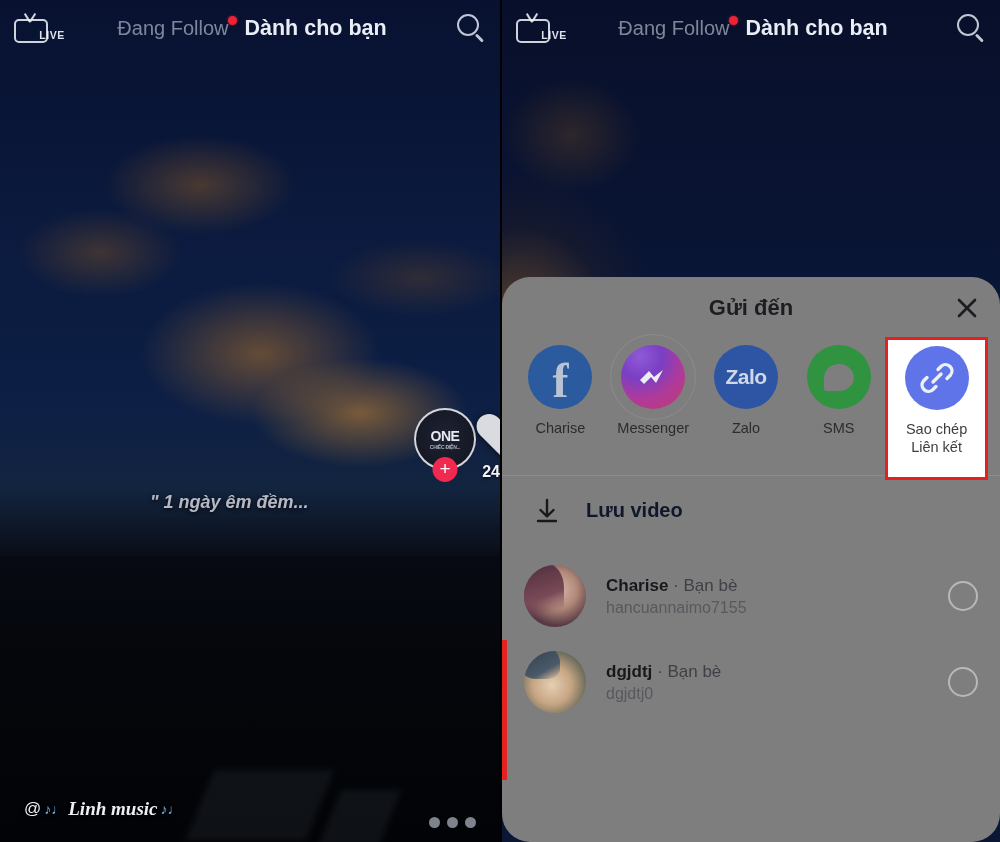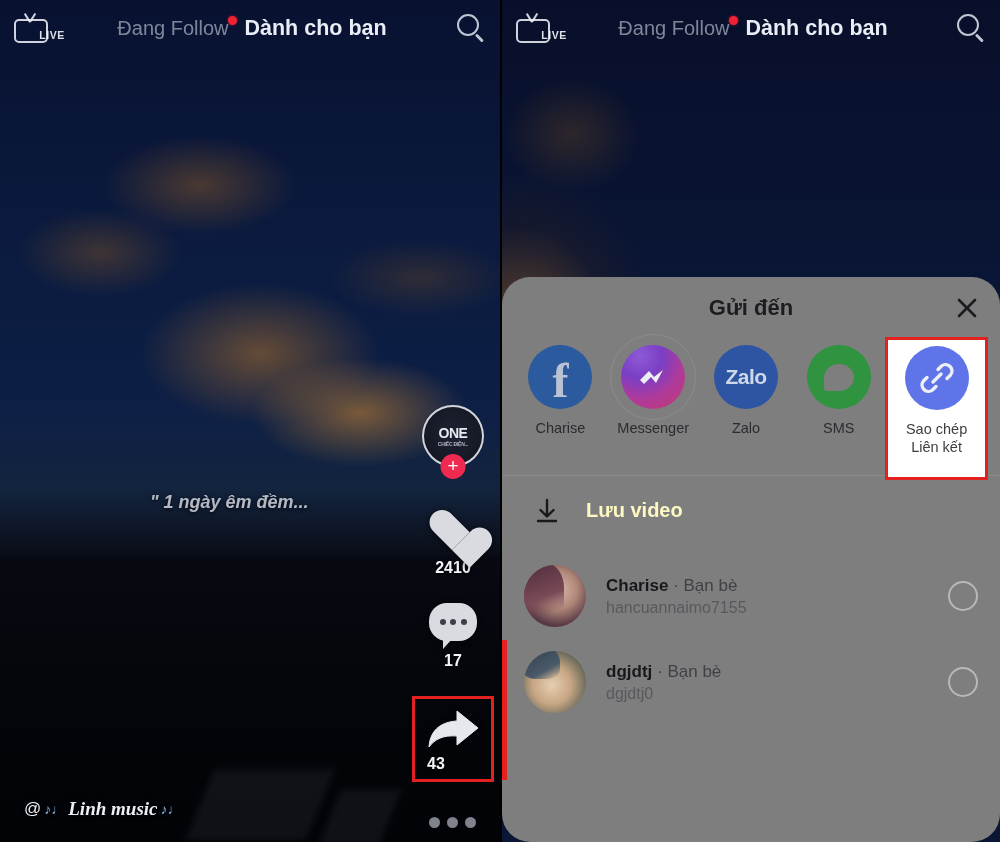--- a/index.html
+++ b/index.html
@@ -46,21 +46,21 @@
   .tab.active { color:#e9edf5; font-weight:700; font-size:21.5px; }
   .tab .dot { position:absolute; top:-1px; right:-8px; width:9px; height:9px; border-radius:50%;
     background:#e23; box-shadow:0 0 3px rgba(240,40,60,.6); }
   .search-icon { width:30px; height:30px; flex:0 0 auto; position:relative; }
   .search-icon .ring { position:absolute; left:1px; top:1px; width:22px; height:22px; border-radius:50%;
     border:2.6px solid rgba(225,230,240,.85); }
   .search-icon .handle { position:absolute; left:20px; top:20px; width:10px; height:2.6px;
     background:rgba(225,230,240,.85); transform:rotate(45deg); transform-origin:left center; border-radius:2px; }
 
   
-  .rail { position:absolute; right:8px; top:405px; width:78px; display:flex; flex-direction:column;
+  .rail { position:absolute; right:8px; top:405px; width:78px; display:flex; flex-direction:row;
     align-items:center; z-index:16; }
   .avatar-wrap { position:relative; width:62px; height:72px; margin-bottom:34px; }
   .avatar { width:62px; height:62px; border-radius:50%; border:2.2px solid rgba(245,247,252,.85);
     background:radial-gradient(circle at 50% 45%, #1d2234 0%, #12141d 100%); display:flex;
     flex-direction:column; align-items:center; justify-content:center; overflow:hidden; }
   .avatar .one { font-size:14px; font-weight:800; color:#e8eaf0; letter-spacing:-.5px; line-height:1; }
   .avatar .sub { font-size:5px; font-weight:700; color:#aeb3c0; letter-spacing:-.2px; margin-top:1px; }
   .follow-btn { position:absolute; left:50%; bottom:-2px; transform:translateX(-50%); width:25px; height:25px;
     border-radius:50%; background:#ef2950; display:flex; align-items:center; justify-content:center; }
   .follow-btn .plus { color:#fff; font-size:19px; font-weight:400; line-height:1; margin-top:-2px; }
@@ -122,21 +122,21 @@
   .ic-zalo { background:#2e55a3; }
   .ic-zalo .z { color:#cfd8e8; font-size:21px; font-weight:700; letter-spacing:-.5px; }
   .ic-sms { background:#2f9340; }
   .ic-sms .inner { width:30px; height:27px; border-radius:50% 50% 50% 10%; background:#7e7e7e; }
   .ic-link { background:#5e74e8; }
   .ic-link svg { display:block; }
 
   .action-row { display:flex; align-items:center; gap:22px; height:70px; padding:0 28px;
     border-top:1px solid rgba(255,255,255,.10); }
   .action-row:first-of-type { border-top:1px solid rgba(255,255,255,.10); }
-  .action-label { font-size:20px; font-weight:700; color:#fef9c3; }
+  .action-label { font-size:20px; font-weight:700; color:#0f172a; }
   .action-icon { width:34px; height:34px; display:flex; align-items:center; justify-content:center; }
 
   .contact-list { padding-top:8px; }
   .contact { display:flex; align-items:center; padding:12px 22px; gap:20px; }
   .c-avatar { width:62px; height:62px; border-radius:50%; flex:0 0 auto; overflow:hidden; position:relative; }
   .c-av1 { background:radial-gradient(circle at 55% 40%, #d8b8ae 0%, #b08878 38%, #5a3a46 70%, #38222c 100%); }
   .c-av2 { background:radial-gradient(circle at 45% 55%, #e6cfb2 0%, #c6a583 40%, #6b6b5a 72%, #3a3a33 100%); }
   .c-av1::after { content:""; position:absolute; left:-6px; top:-2px; width:46px; height:62px;
     background:linear-gradient(160deg,#4a2a3a 0%, #7a4a56 55%, rgba(0,0,0,0) 80%); border-radius:50% 40% 30% 50%; }
   .c-av2::after { content:""; position:absolute; left:-4px; top:-6px; width:40px; height:34px;

